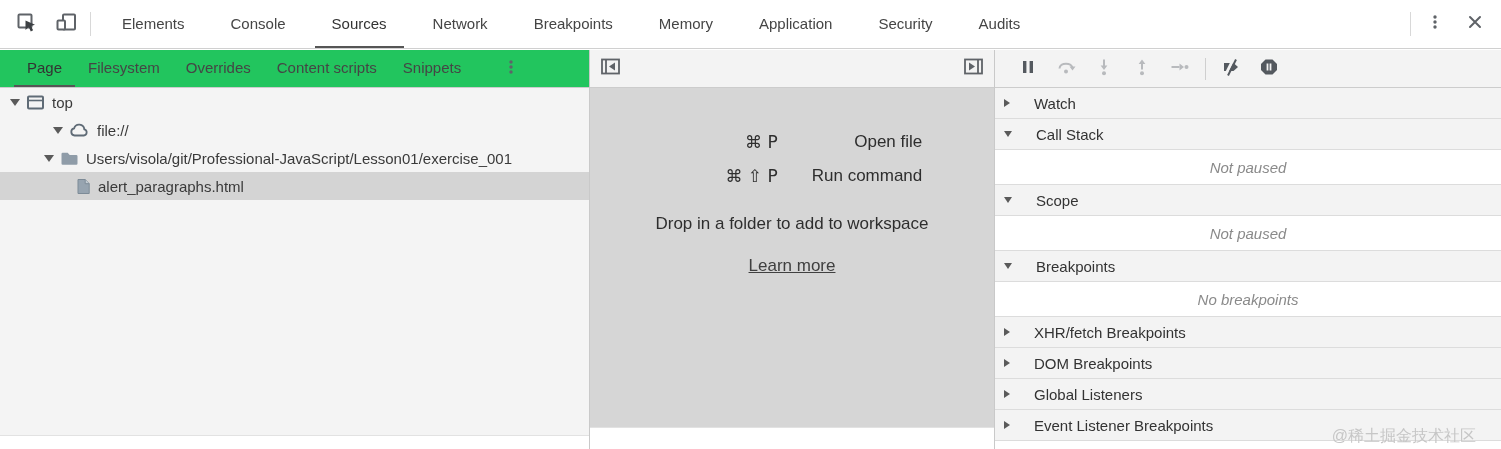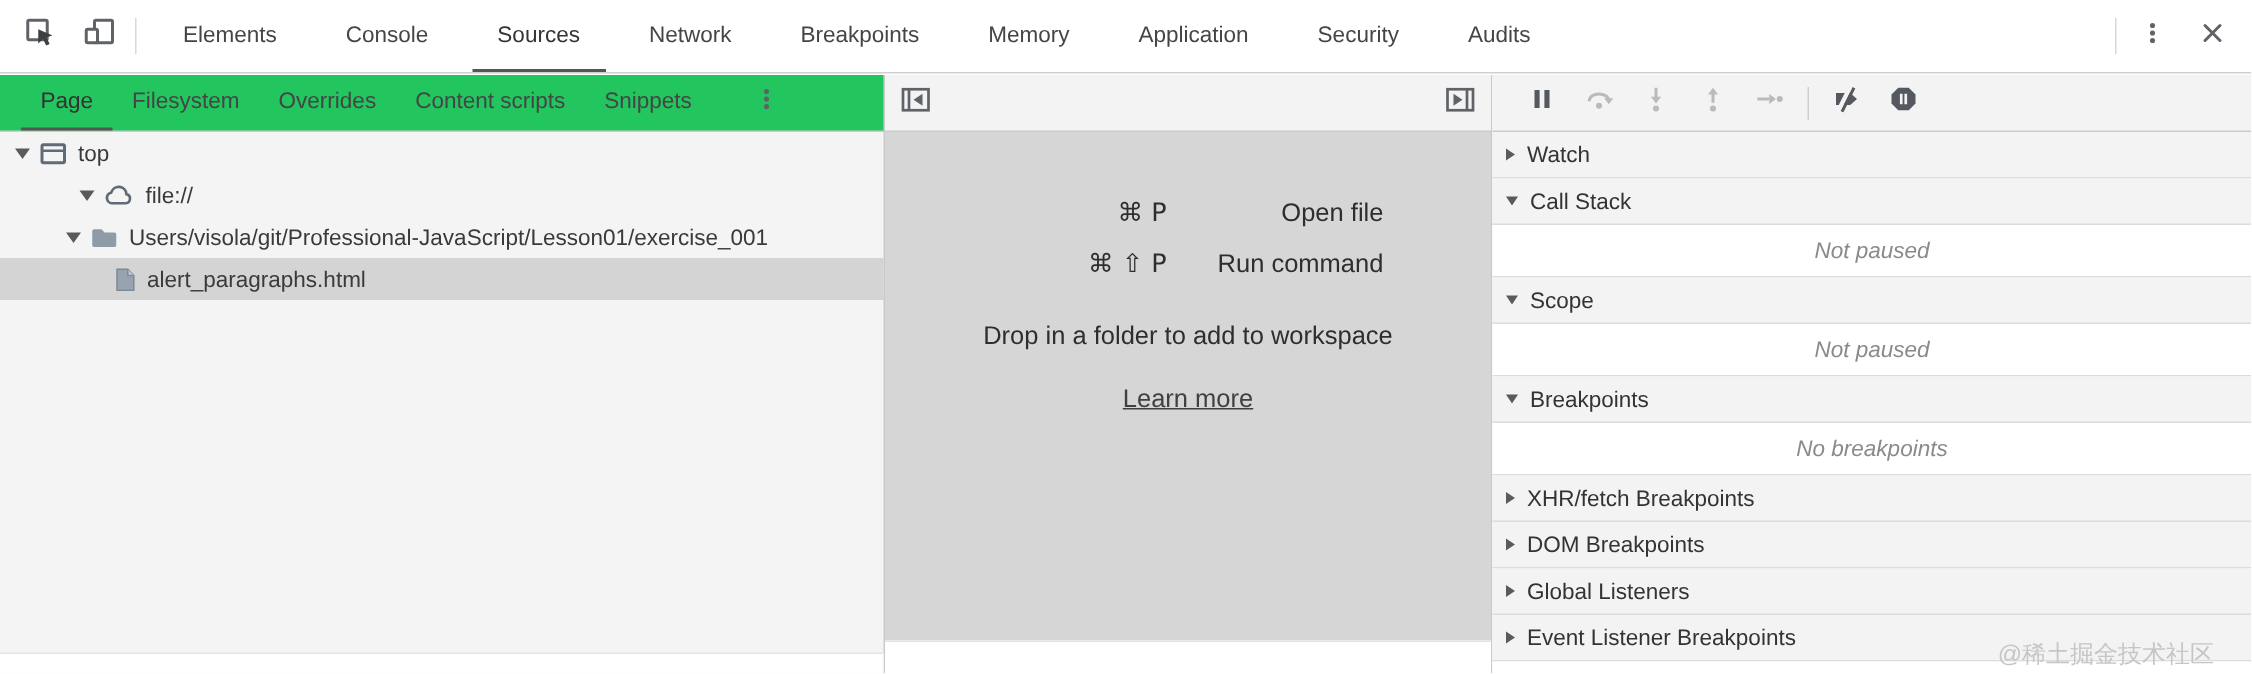--- a/index.html
+++ b/index.html
@@ -68,21 +68,21 @@
   .learn-more { margin-top:22px; font-size:17px; color:#404040; text-decoration:underline; cursor:pointer; }
   
   .dbg-toolbar {
     height:38px; background:#f3f3f3; border-bottom:1px solid #ccc; flex:none;
     display:flex; align-items:center; padding-left:14px;
   }
   .dbg-toolbar .icon-btn { width:38px; display:flex; justify-content:center; cursor:pointer; }
   .dbg-sep { width:1px; height:22px; background:#cfcfcf; margin:0 6px; }
   .dbg-section-header {
     height:31px; background:#f3f3f3; border-bottom:1px solid #dcdcdc;
-    display:flex; align-items:center; padding-left:9px; font-size:15px; color:#333; cursor:pointer; flex:none;
+    display:flex; align-items:center; padding-left:9px; font-size:15px; color:#333; cursor:pointer; flex:none;gap:16px;
   }
   .dbg-section-header .tri { margin-right:8px; }
   .dbg-section-header .tri-down { border-left-width:4px; border-right-width:4px; border-top-width:6px; }
   .dbg-section-header .tri-right { border-top-width:4px; border-bottom-width:4px; border-left-width:6px; }
   .dbg-message {
     height:35px; background:#fff; border-bottom:1px solid #dcdcdc; flex:none;
     display:flex; align-items:center; justify-content:center;
     font-size:15px; font-style:italic; color:#8a8a8a;
   }
   .dbg-fill { flex:1; background:#fff; }

